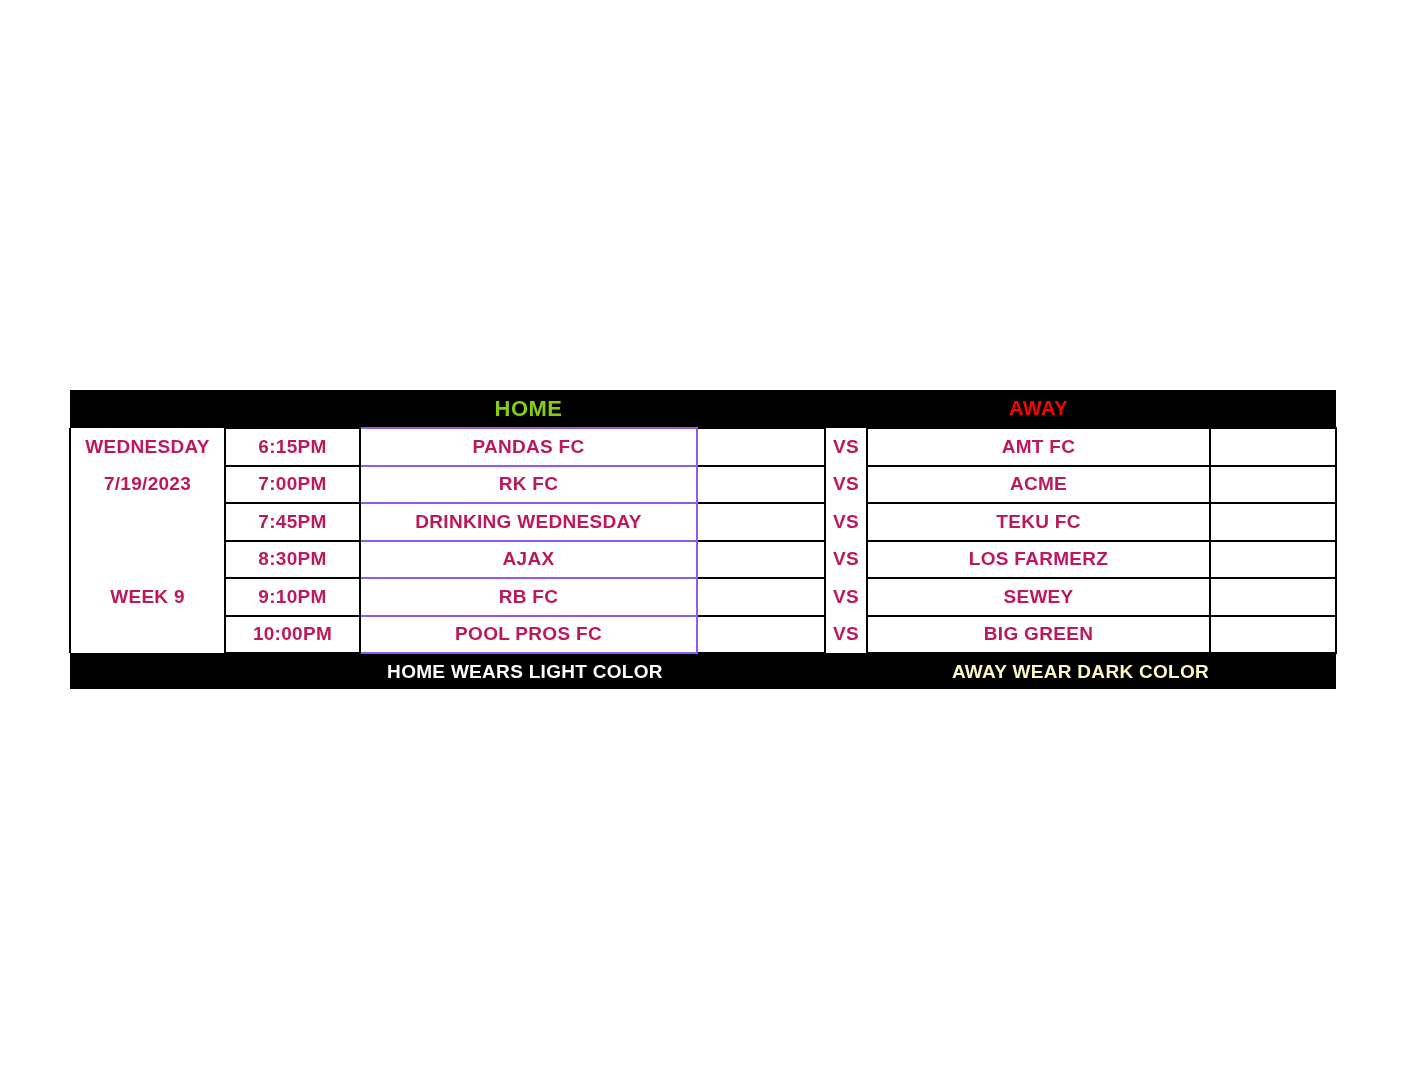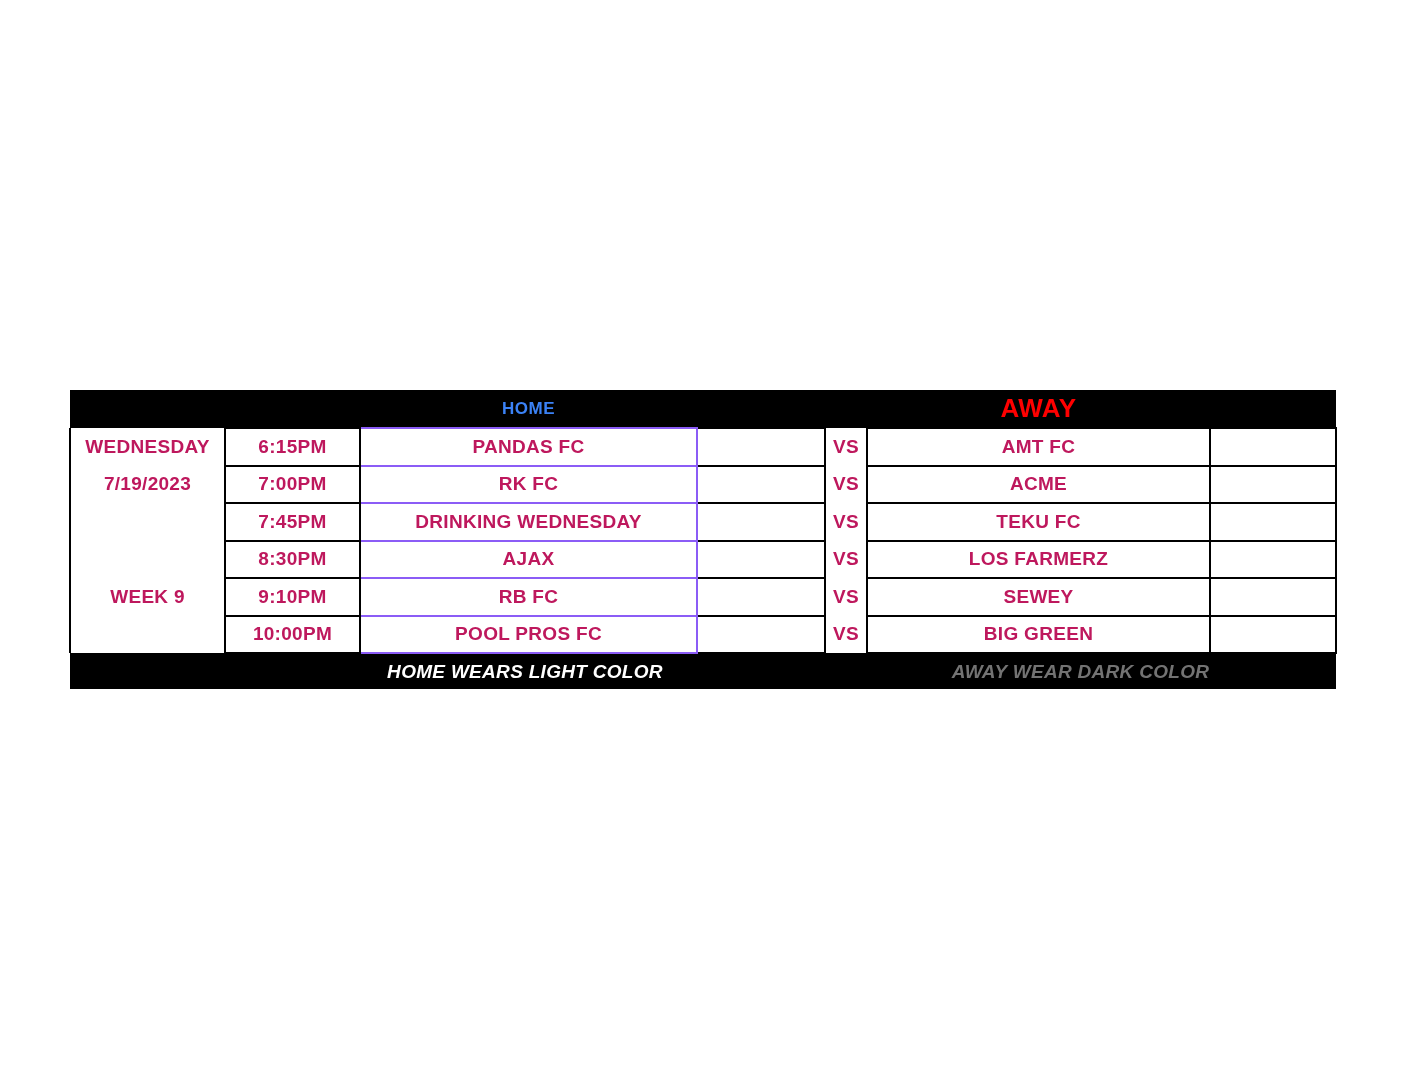--- a/index.html
+++ b/index.html
@@ -44,43 +44,42 @@
   .band {
     background: #000000;
     height: 38px;
   }
   .band td {
     background: #000000;
     color: #ffffff;
     border: none;
   }
   .band .home-label {
-    font-size: 17px;
-    color: #3b82f6;
+    font-size: 22px;
+    color: #84cc16;
     letter-spacing: 0.5px;
   }
   .band .away-label {
-    font-size: 26px;
+    font-size: 20px;
     color: #ff0000;
     letter-spacing: 0.5px;
   }
 
   
   .footer-band {
     background: #000000;
     height: 36px;
   }
   .footer-band td {
     background: #000000;
     border: none;
     font-size: 18px;
-    font-style: italic;
   }
   .footer-band .home-note { color: #ffffff; }
-  .footer-band .away-note { color: #737373; }
+  .footer-band .away-note { color: #fef9c3; }
 
   
   tr.game-row { height: 37.5px; }
 
   .day-col {
     border-left: 2px solid #000000;
     border-right: 2px solid #000000;
     background: #ffffff;
     font-size: 19px;
   }

